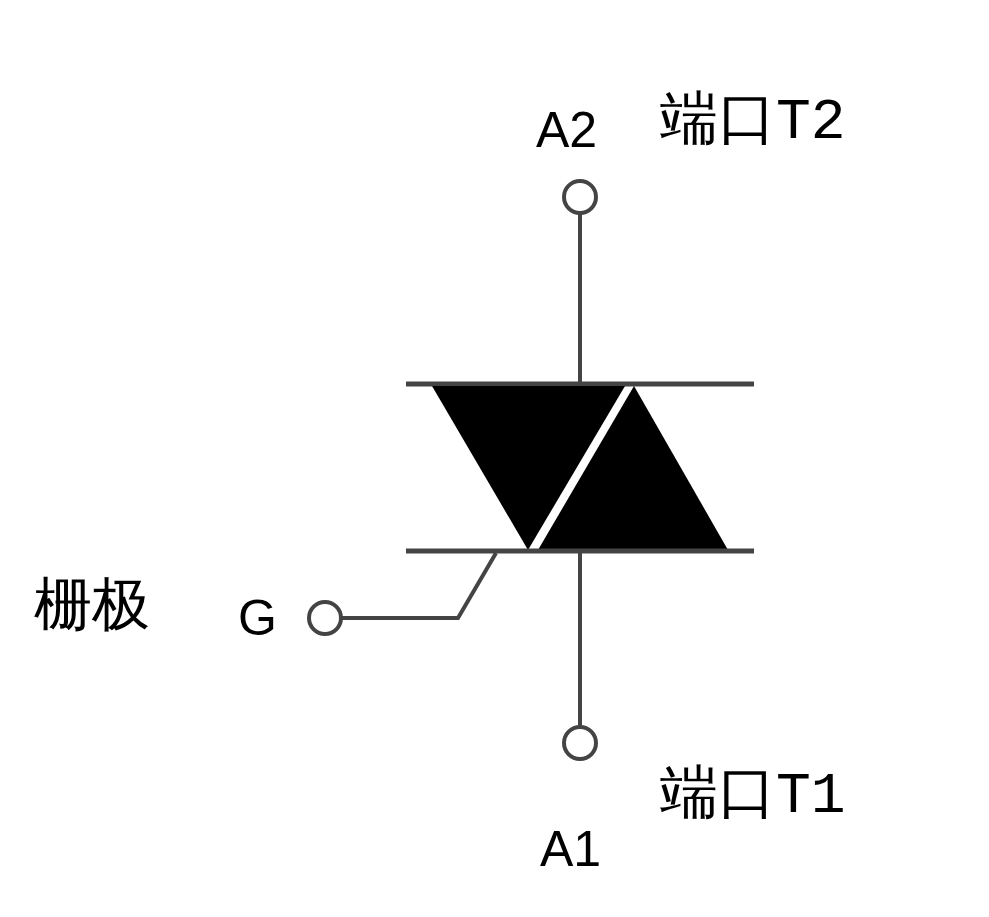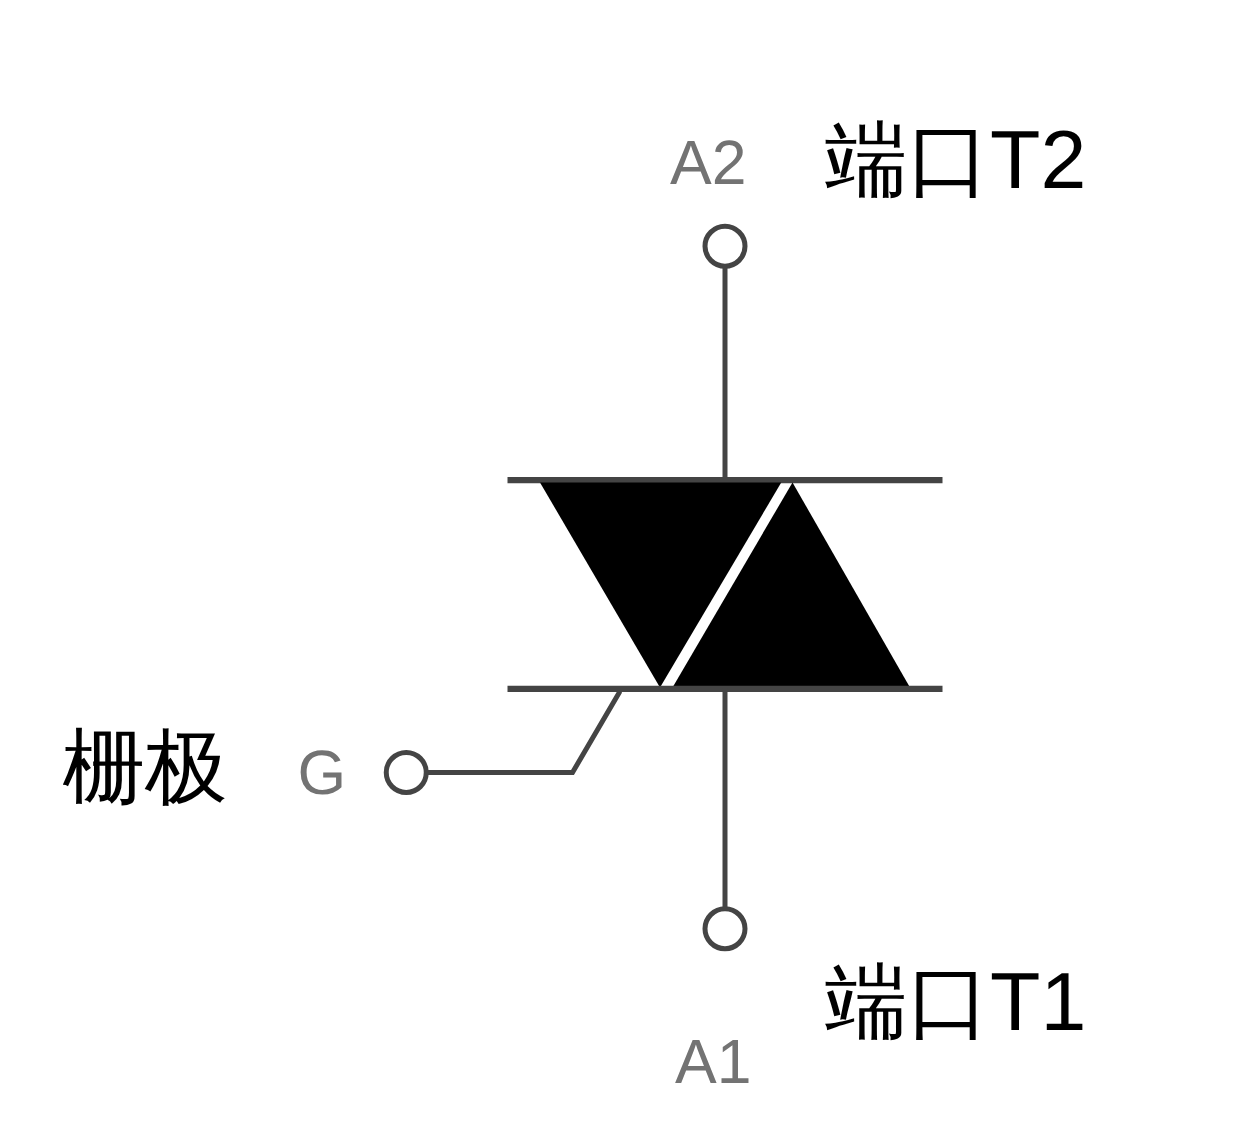--- a/index.html
+++ b/index.html
@@ -1,19 +1,19 @@
 <!DOCTYPE html>
 <html><head>
 <meta charset="utf-8">
 <style>
   html, body { margin: 0; padding: 0; background: #ffffff; }
   body { width: 989px; height: 917px; position: relative; overflow: hidden; }
   svg.diagram { position: absolute; left: 0; top: 0; }
-  .lbl-sm { position: absolute; font-family: "Liberation Sans", sans-serif; font-size: 50px; color: #737373; line-height: 1; }
-  .lbl-lg { position: absolute; font-family: Liberation Sans, sans-serif; font-size: 66px; color: #000; line-height: 1; }
+  .lbl-sm { position: absolute; font-family: "Liberation Sans", sans-serif; font-size: 50px; color: #000000; line-height: 1; }
+  .lbl-lg { position: absolute; font-family: Liberation Mono, monospace; font-size: 58px; color: #000; line-height: 1; }
 </style>
 </head>
 <body>
 
 <svg class="diagram" width="989" height="917" viewBox="0 0 989 917">
 
   <circle cx="580" cy="197" r="16" fill="#fff" stroke="#444" stroke-width="4"></circle>
   <line x1="580" y1="213" x2="580" y2="384" stroke="#444" stroke-width="4"></line>
 
   <line x1="406" y1="384" x2="754" y2="384" stroke="#444" stroke-width="5"></line>
@@ -27,17 +27,17 @@
   <line x1="580" y1="551" x2="580" y2="727" stroke="#444" stroke-width="4"></line>
   <circle cx="580" cy="743" r="16" fill="#fff" stroke="#444" stroke-width="4"></circle>
 
   <polyline points="496,553 458,618 341,618" fill="none" stroke="#444" stroke-width="4"></polyline>
   <circle cx="325" cy="618" r="16" fill="#fff" stroke="#444" stroke-width="4"></circle>
 </svg>
 
 <div class="lbl-sm" style="left:536px; top:105px;">A2</div>
 <div class="lbl-lg" style="left:660px; top:94px;">端口T2</div>
 
-<div class="lbl-lg" style="left:50px; top:580px;">栅极</div>
+<div class="lbl-lg" style="left:34px; top:580px;">栅极</div>
 <div class="lbl-sm" style="left:238px; top:593px;">G</div>
 
 <div class="lbl-sm" style="left:540px; top:824px;">A1</div>
 <div class="lbl-lg" style="left:660px; top:768px;text-align:center;">端口T1</div>
 
 </body></html>

